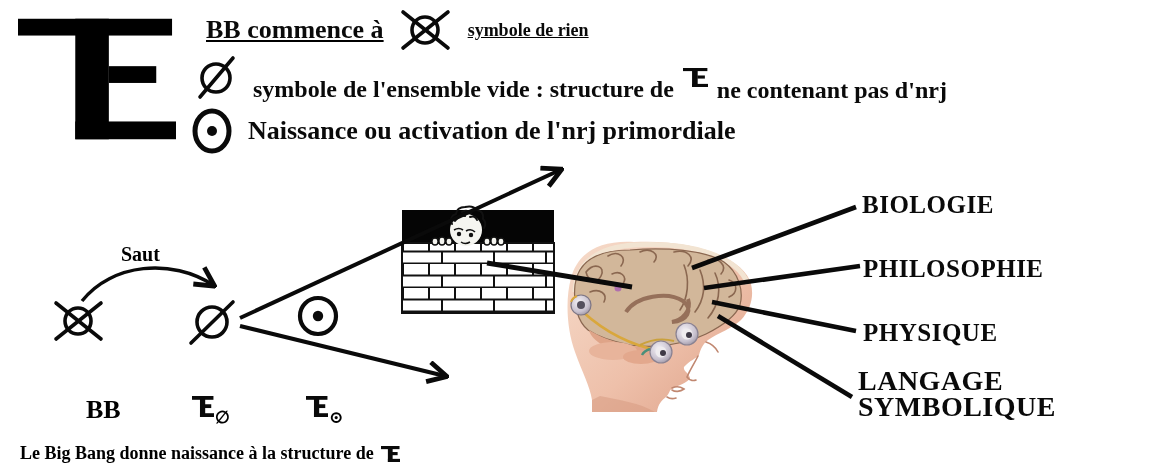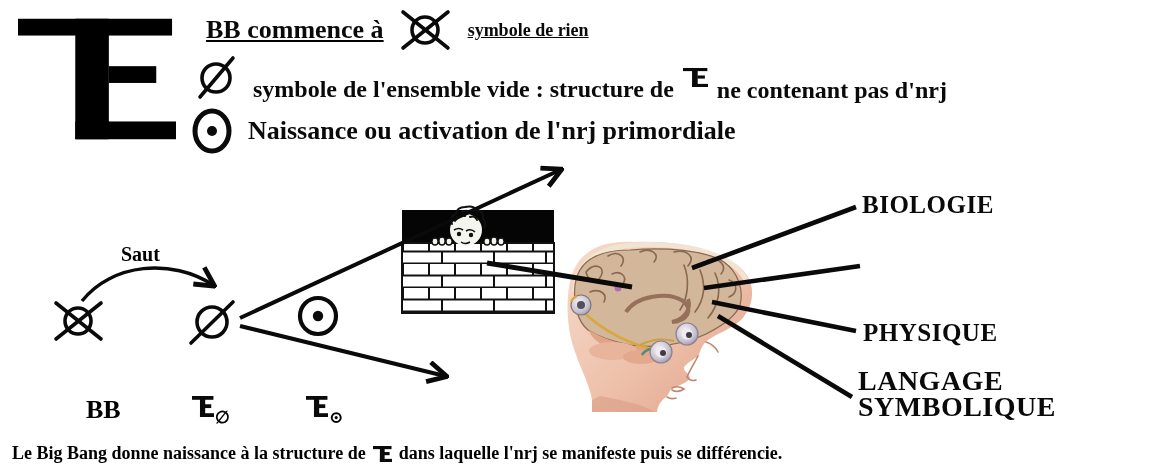--- a/index.html
+++ b/index.html
@@ -217,27 +217,27 @@
       <rect x="0" y="0" width="156" height="22"></rect>
       <rect x="58" y="0" width="38" height="122"></rect>
       <rect x="92" y="48" width="48" height="22"></rect>
       <rect x="58" y="100" width="102" height="22"></rect>
     </svg>
     <span class="sub">⊙</span>
   </div>
 
 
   <div class="abs branch" style="left:862px; top:191px; font-size:25px;">BIOLOGIE</div>
+  <div class="abs branch" style="left:863px; top:255px; font-size:25px;">PHILOSOPHIE</div>
   <div class="abs branch" style="left:863px; top:319px; font-size:25px;">PHYSIQUE</div>
   <div class="abs branch" style="left:858px; top:368px; font-size:28px; width:150px; line-height:26px;">LANGAGE SYMBOLIQUE</div>
 
-  <div class="abs legend-row" style="left:12px; top:443px; font-size:18px;">
+  <div class="abs legend-row" style="left:20px; top:443px; font-size:18px;">
     <span>Le Big Bang donne naissance à la structure de</span>
     <svg class="esym" style="height:16px; width:19px; margin:0 7px;" viewBox="0 0 160 122" preserveAspectRatio="none">
       <rect x="0" y="0" width="156" height="24"></rect>
       <rect x="58" y="0" width="40" height="122"></rect>
       <rect x="92" y="46" width="48" height="24"></rect>
       <rect x="58" y="98" width="102" height="24"></rect>
     </svg>
-    <span>dans laquelle l'nrj se manifeste puis se différencie.</span>
   </div>
 
 </div>
 
 </body></html>

